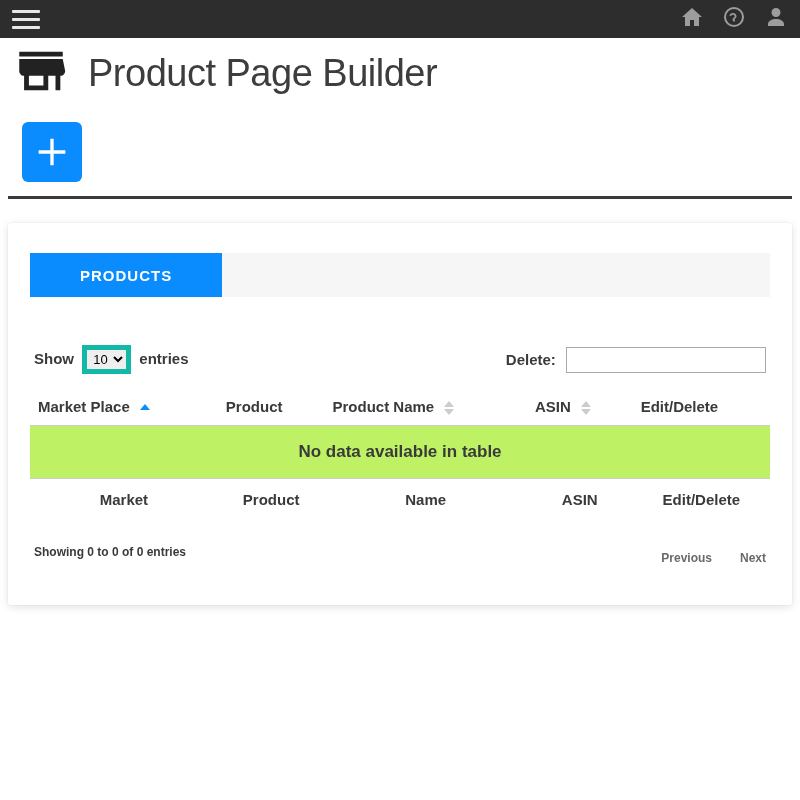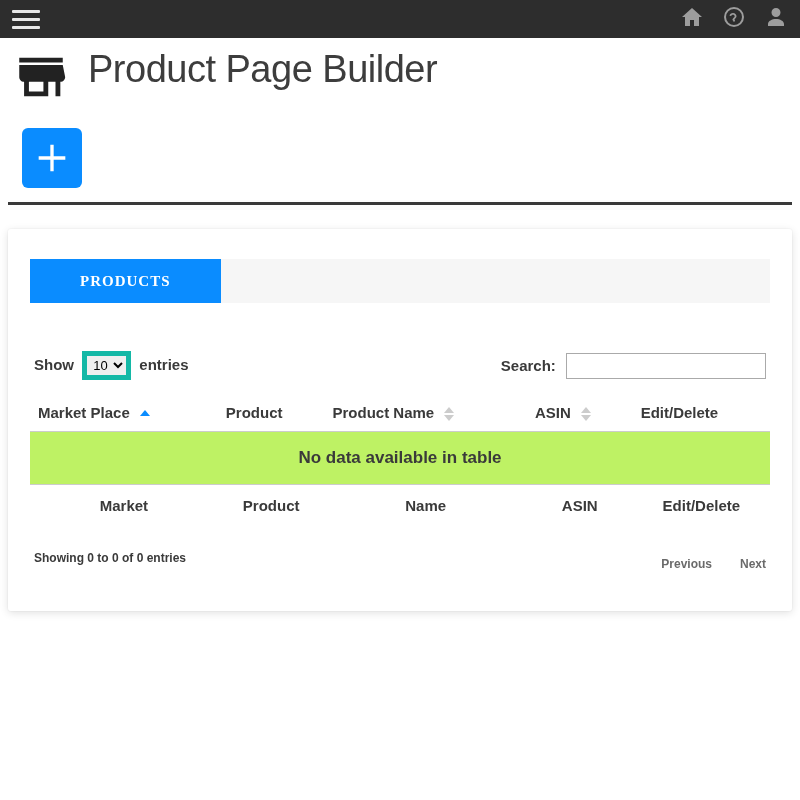--- a/index.html
+++ b/index.html
@@ -18,21 +18,21 @@
   }
   .hamburger span {
     display: block; width: 28px; height: 3px; background: #e8e8e8; border-radius: 1px;
   }
   .topbar-spacer { flex: 1; }
   .topbar-icons { display: flex; align-items: center; gap: 18px; }
   .topbar-icons svg { width: 24px; height: 24px; fill: #9d9d9d; cursor: pointer; }
 
   
   .page-header {
-    display: flex; gap: 18px; padding: 10px 12px 18px 12px;
+    display: flex; align-items: center; gap: 18px; padding: 4px 12px 18px 12px;
   }
   .store-icon svg { width: 58px; height: 58px; fill: #222; }
   .page-title {
     font-size: 38px; font-weight: 400; color: #3d3d3d; letter-spacing: -0.5px;
   }
 
   
   .add-row { padding: 0 0 14px 22px; }
   .add-btn {
     width: 60px; height: 60px; background: #0a8cff; border-radius: 6px;
@@ -49,21 +49,21 @@
     box-shadow: 0 2px 8px rgba(0,0,0,0.12), 0 0 0 1px rgba(0,0,0,0.02);
     border-radius: 3px;
   }
 
   
   .tabstrip {
     background: #f6f6f6; height: 44px; display: flex; margin-bottom: 48px;
   }
   .tab {
     padding: 16px 50px; display: flex; align-items: center; color: #777;
-    font-size: 15px; font-weight: 700; letter-spacing: 1px; cursor: pointer; font-family: Liberation Serif, serif;
+    font-size: 15px; font-weight: 700; letter-spacing: 1px; cursor: pointer;
   }
   .tab.active { background: #0a8cff; color: #fff; }
 
   
   .dt-controls {
     display: flex; justify-content: space-between; align-items: center;
     padding: 0 4px 14px 4px; font-size: 15px; font-weight: 700; color: #3a3a3a;
   }
   .dt-controls select {
     border: 5px solid #14b8a6; padding: 1px 2px; font-size: 13px; margin: 0 4px;
@@ -165,21 +165,21 @@
 
   <div class="dt-controls">
     <div>
       <span>Show</span>
       <select>
         <option>10</option>
       </select>
       <span>entries</span>
     </div>
     <div>
-      <span>Search:</span>
+      <span>Delete:</span>
       <input type="text" value="" style="">
     </div>
   </div>
 
   <table class="dt">
     <thead>
       <tr>
         <th>
           <span>Market Place</span>
           <span class="sort-icons">

